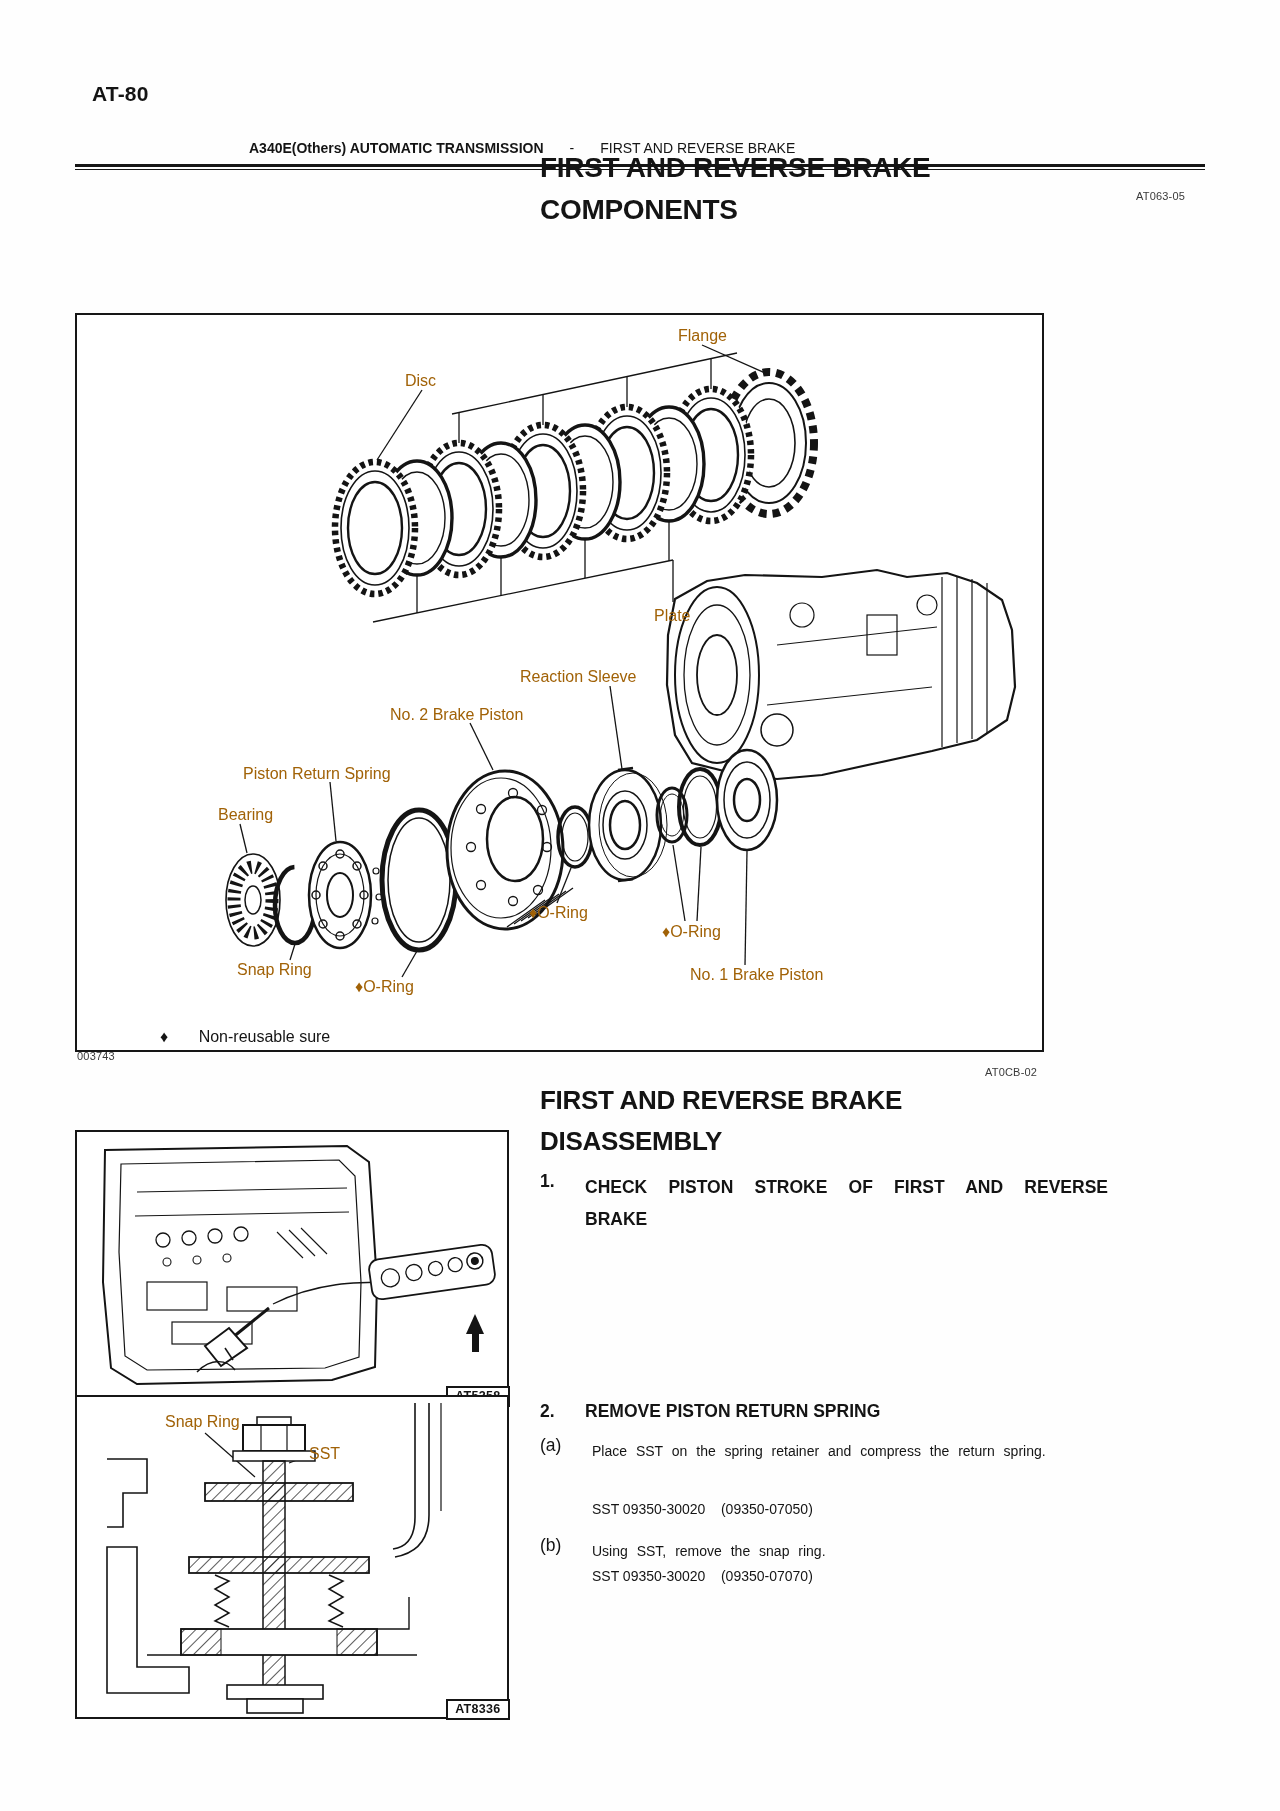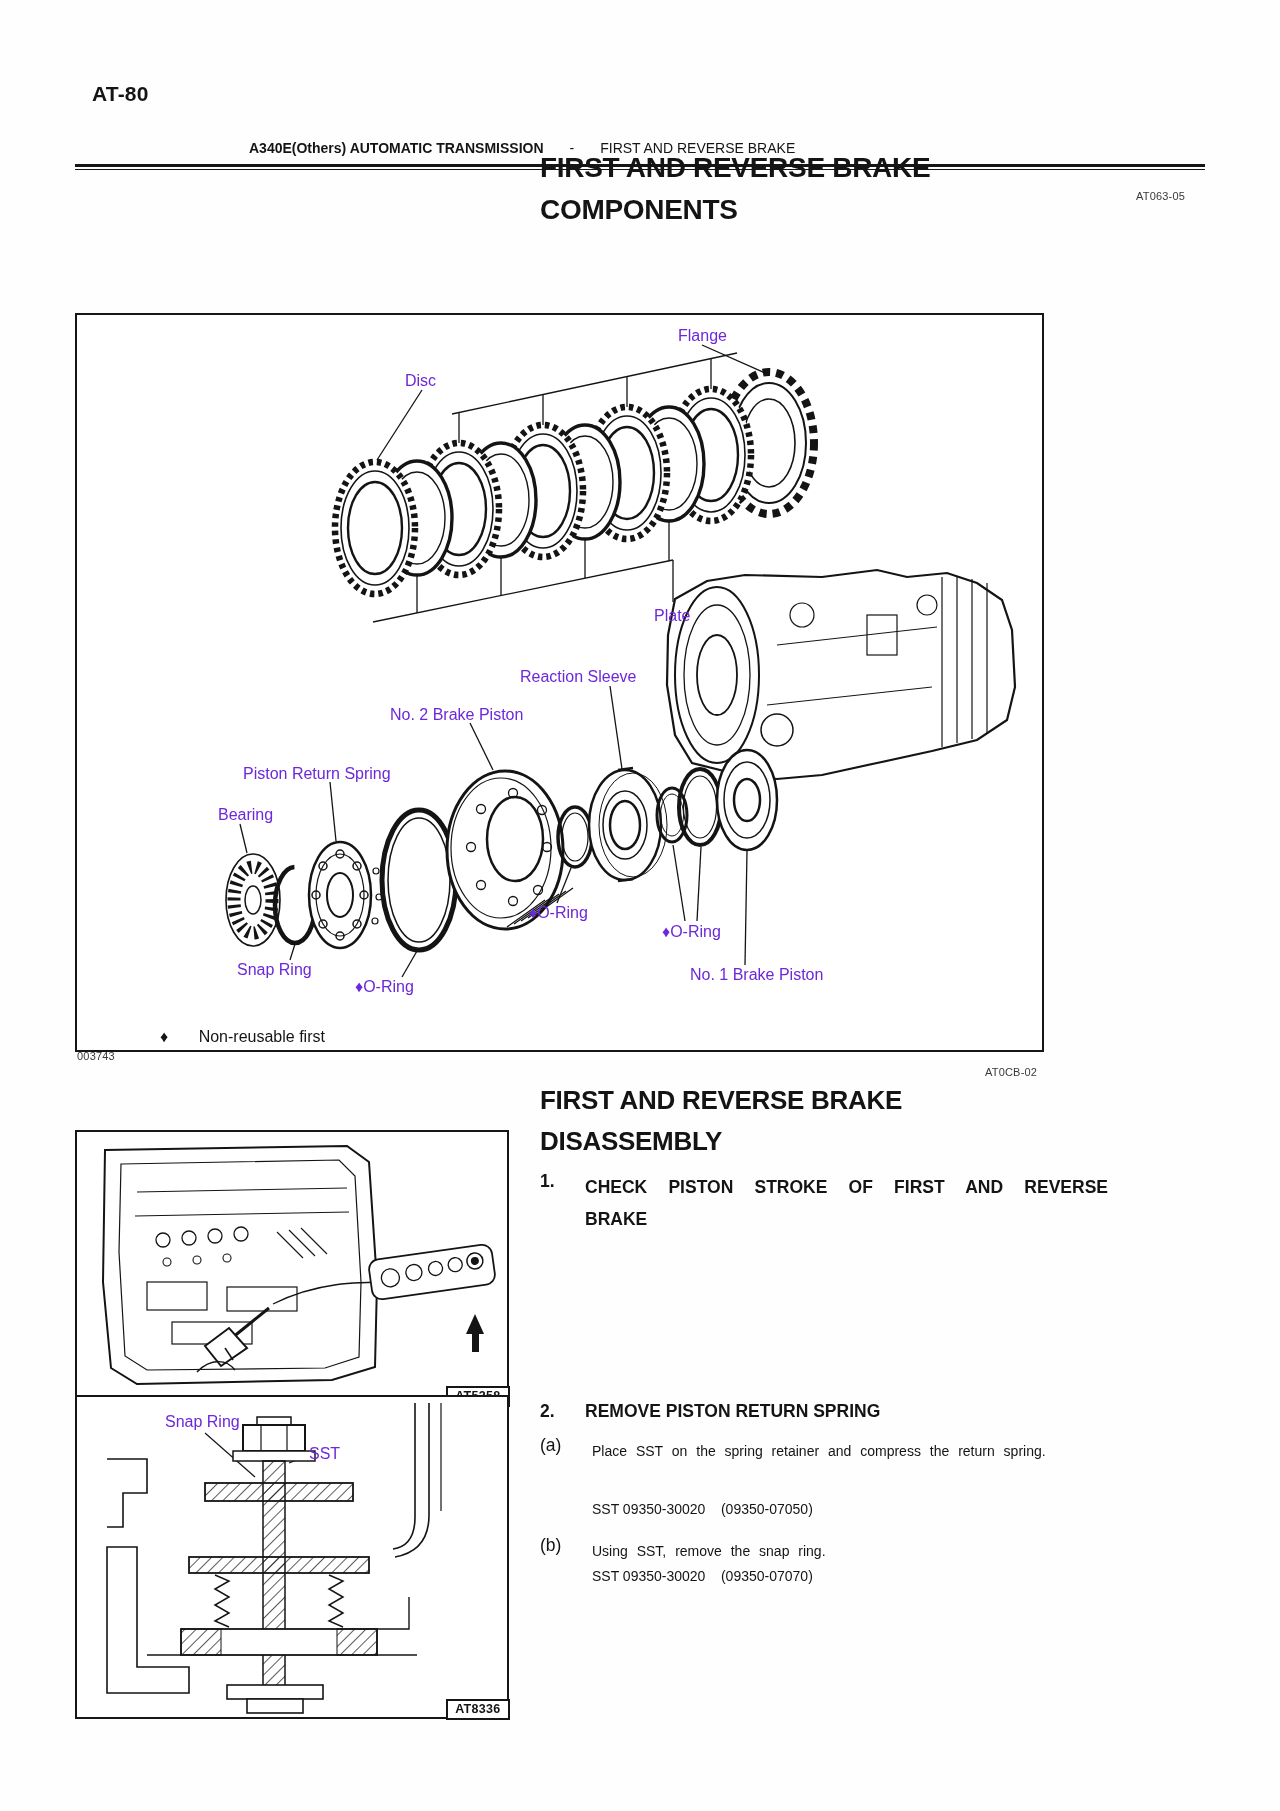--- a/index.html
+++ b/index.html
@@ -9,21 +9,21 @@
   .pagenum{font-size:21px;font-weight:bold;letter-spacing:.2px;}
   .runhead{font-size:14px;white-space:nowrap;}
   .runhead .b{font-weight:bold;}
   .runhead .sep{margin:0 26px;}
   .rule1{height:3px;background:#161616;}
   .rule2{height:1px;background:#161616;}
   .main-title{font-size:28px;font-weight:bold;letter-spacing:-.3px;white-space:nowrap;}
   .sub-title{font-size:26px;font-weight:bold;letter-spacing:-.3px;white-space:nowrap;}
   .code{font-size:11px;color:#3a3a3a;letter-spacing:.2px;}
   .figure-box{position:absolute;border:2.5px solid #161616;background:#fff;}
-  .fig-label{position:absolute;font-size:16px;white-space:nowrap;color:#6d28d9;}
+  .fig-label{position:absolute;font-size:16px;white-space:nowrap;color:#a16207;}
   .fig-tag{position:absolute;right:-2.5px;bottom:-2.5px;border:2px solid #161616;background:#fff;
            font-size:12.5px;font-weight:bold;padding:1px 7px 2px;letter-spacing:.3px;}
   .legend-row{position:absolute;font-size:16px;}
   .step-num{position:absolute;font-size:17.5px;font-weight:bold;}
   .step-head{position:absolute;font-size:17.5px;font-weight:bold;width:523px;
              text-align:justify;word-spacing:11px;line-height:32px;}
   .step-head2{position:absolute;font-size:17.5px;font-weight:bold;white-space:nowrap;}
   .step-body{position:absolute;font-size:17.5px;width:523px;text-align:justify;
              word-spacing:6.5px;line-height:30.5px;}
   .sub-marker{position:absolute;font-size:17.5px;}
@@ -200,21 +200,21 @@
     <div class="fig-label" style="left:166px;top:450px;">Piston Return Spring</div>
     <div class="fig-label" style="left:141px;top:491px;">Bearing</div>
     <div class="fig-label" style="left:452px;top:589px;">♦O-Ring</div>
     <div class="fig-label" style="left:585px;top:608px;">♦O-Ring</div>
     <div class="fig-label" style="left:160px;top:646px;">Snap Ring</div>
     <div class="fig-label" style="left:278px;top:663px;">♦O-Ring</div>
     <div class="fig-label" style="left:613px;top:651px;">No. 1 Brake Piston</div>
 
     <div class="legend-row" style="left:83px;top:713px;">
       <span>♦</span>
-      <span style="margin-left:26px;">Non-reusable first</span>
+      <span style="margin-left:26px;">Non-reusable sure</span>
     </div>
     <div class="code" style="left:915px;top:714px;">003743</div>
   </div>
 
   <div class="abs code" style="left:985px;top:1066px;">AT0CB-02</div>
   <div class="abs sub-title" style="left:540px;top:1085px;">FIRST AND REVERSE BRAKE</div>
   <div class="abs sub-title" style="left:540px;top:1126px;">DISASSEMBLY</div>
 
   <div class="figure-box" style="left:75px;top:1083px;width:430px;height:272px;margin-top:47px;">
     <svg width="430" height="272" viewBox="0 0 430 272">

